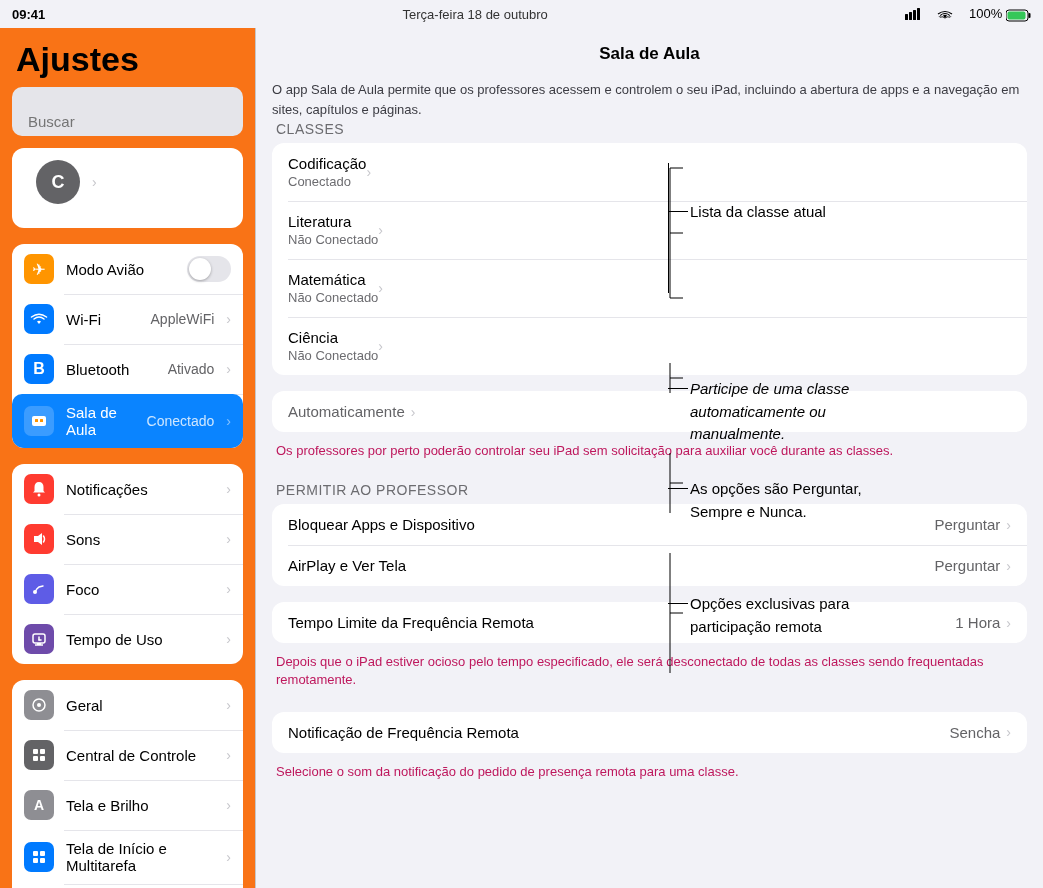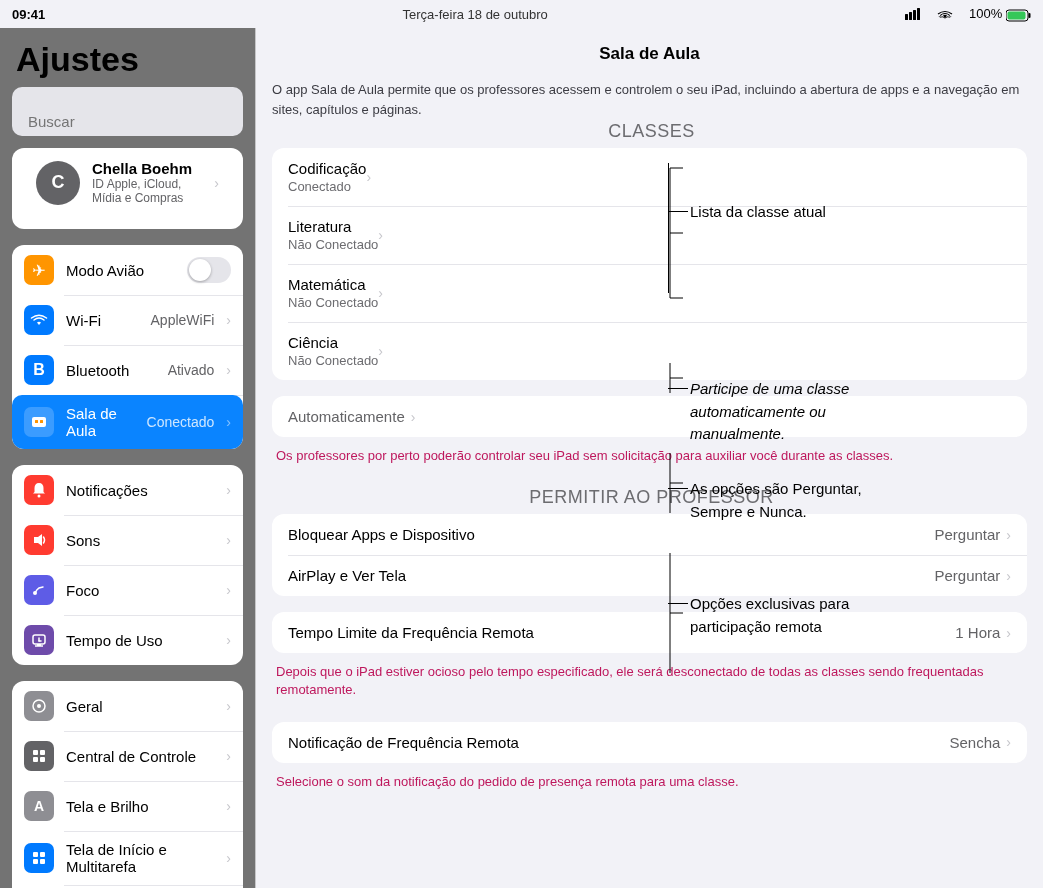--- a/index.html
+++ b/index.html
@@ -36,21 +36,21 @@
     
     .main-container {
       position: absolute;
       top: 28px; left: 0; right: 0; bottom: 0;
       display: flex;
     }
 
     
     .sidebar {
       width: 255px;
-      background: #737373;
+      background: #f97316;
       height: 100%;
       overflow-y: auto;
       flex-shrink: 0;
       padding-bottom: 20px;
     }
     .sidebar::-webkit-scrollbar { display: none; }
 
     .sidebar-title {
       font-size: 34px;
       font-weight: 700;
@@ -176,27 +176,26 @@
     }
 
     .intro-text {
       font-size: 13px;
       color: #3c3c43;
       line-height: 1.5;
       margin-bottom: 2px;
     }
 
     .section-label {
-      font-size: 18px;
+      font-size: 14px;
       color: #6c6c70;
       text-transform: uppercase;
       letter-spacing: 0.5px;
       margin-bottom: 6px;
       padding-left: 4px;
-      text-align: center;
     }
 
     .settings-group {
       background: #fff;
       border-radius: 12px;
       overflow: hidden;
       margin-bottom: 16px;
     }
     .settings-row {
       display: flex;
@@ -299,24 +298,20 @@
         <line x1="7" y1="11.5" x2="7" y2="13.5" stroke="#8e8e93" stroke-width="1.3" stroke-linecap="round"></line>
       </svg>
     </div>
 
     <div class="sidebar-section">
       <div class="settings-group">
         <div class="sidebar-account">
           <div class="account-avatar">
             <span>C</span>
           </div>
-          <div class="account-info">
-            <div class="account-name">Chella Boehm</div>
-            <div class="account-subtitle">ID Apple, iCloud, Mídia e Compras</div>
-          </div>
           <span class="chevron">›</span>
         </div>
       </div>
     </div>
 
     <div class="sidebar-section">
       <div class="settings-group">
 
         <div class="sidebar-item">
           <div class="item-icon icon-airplane">

